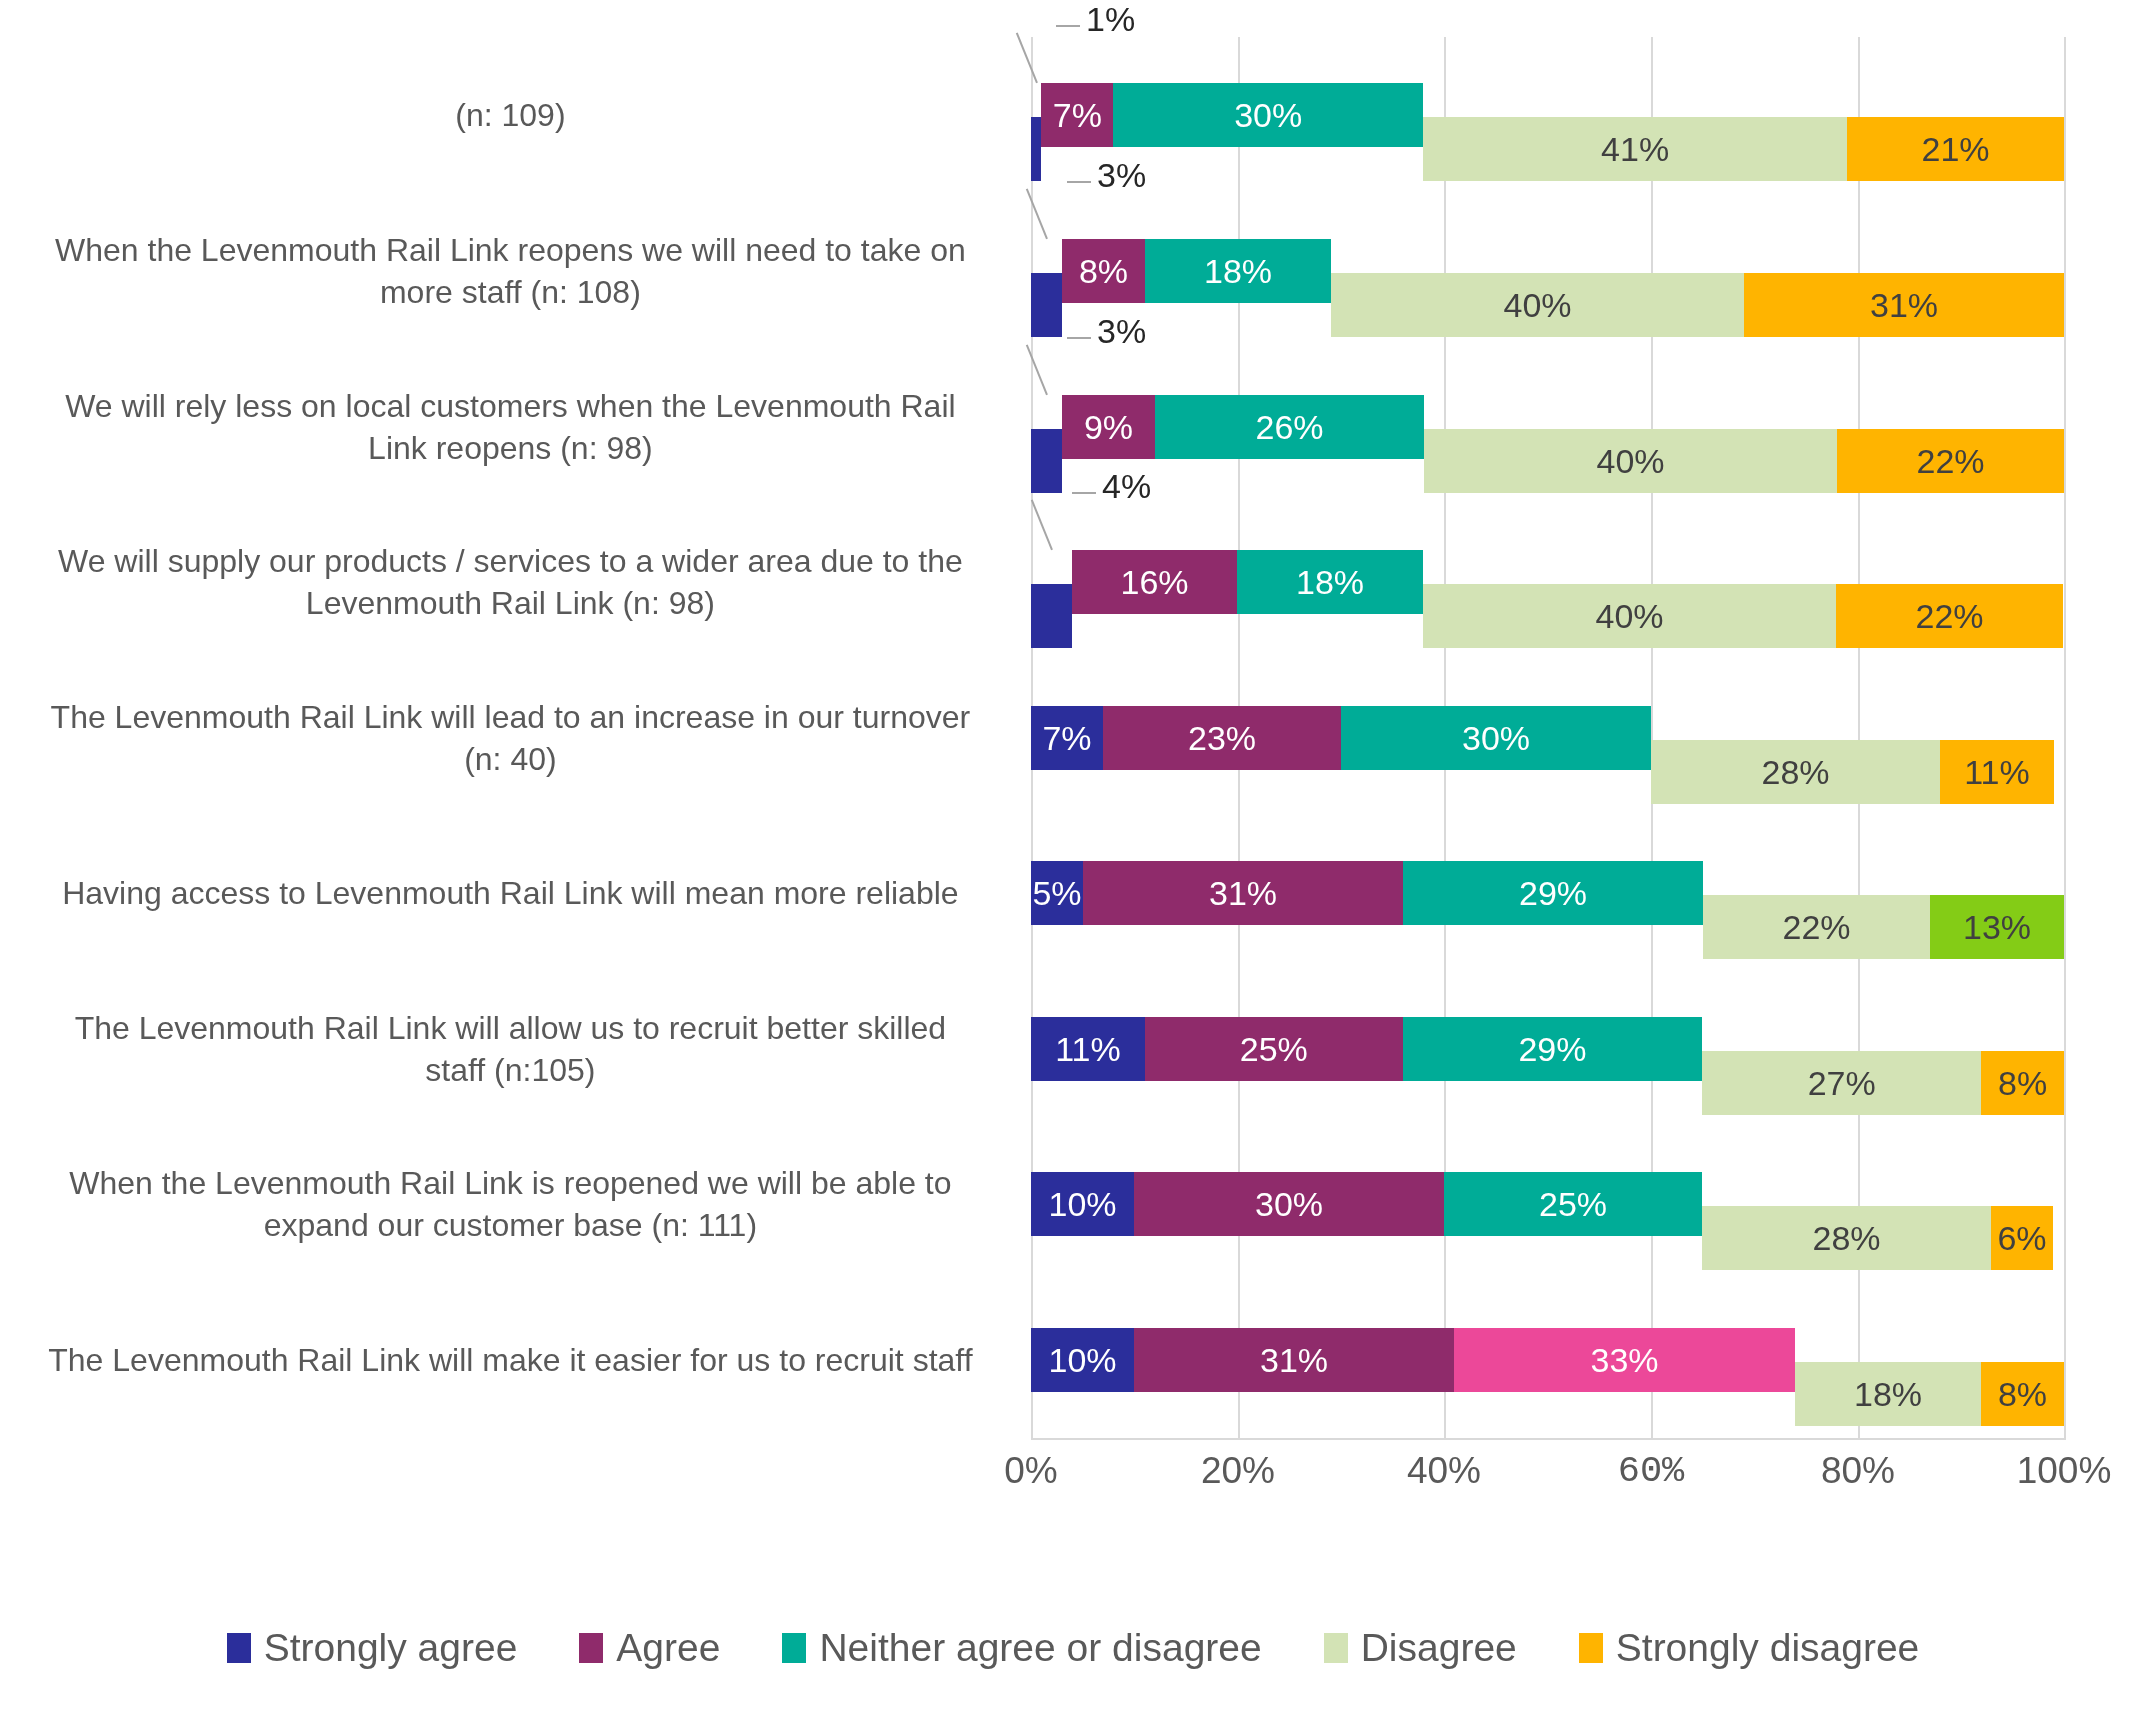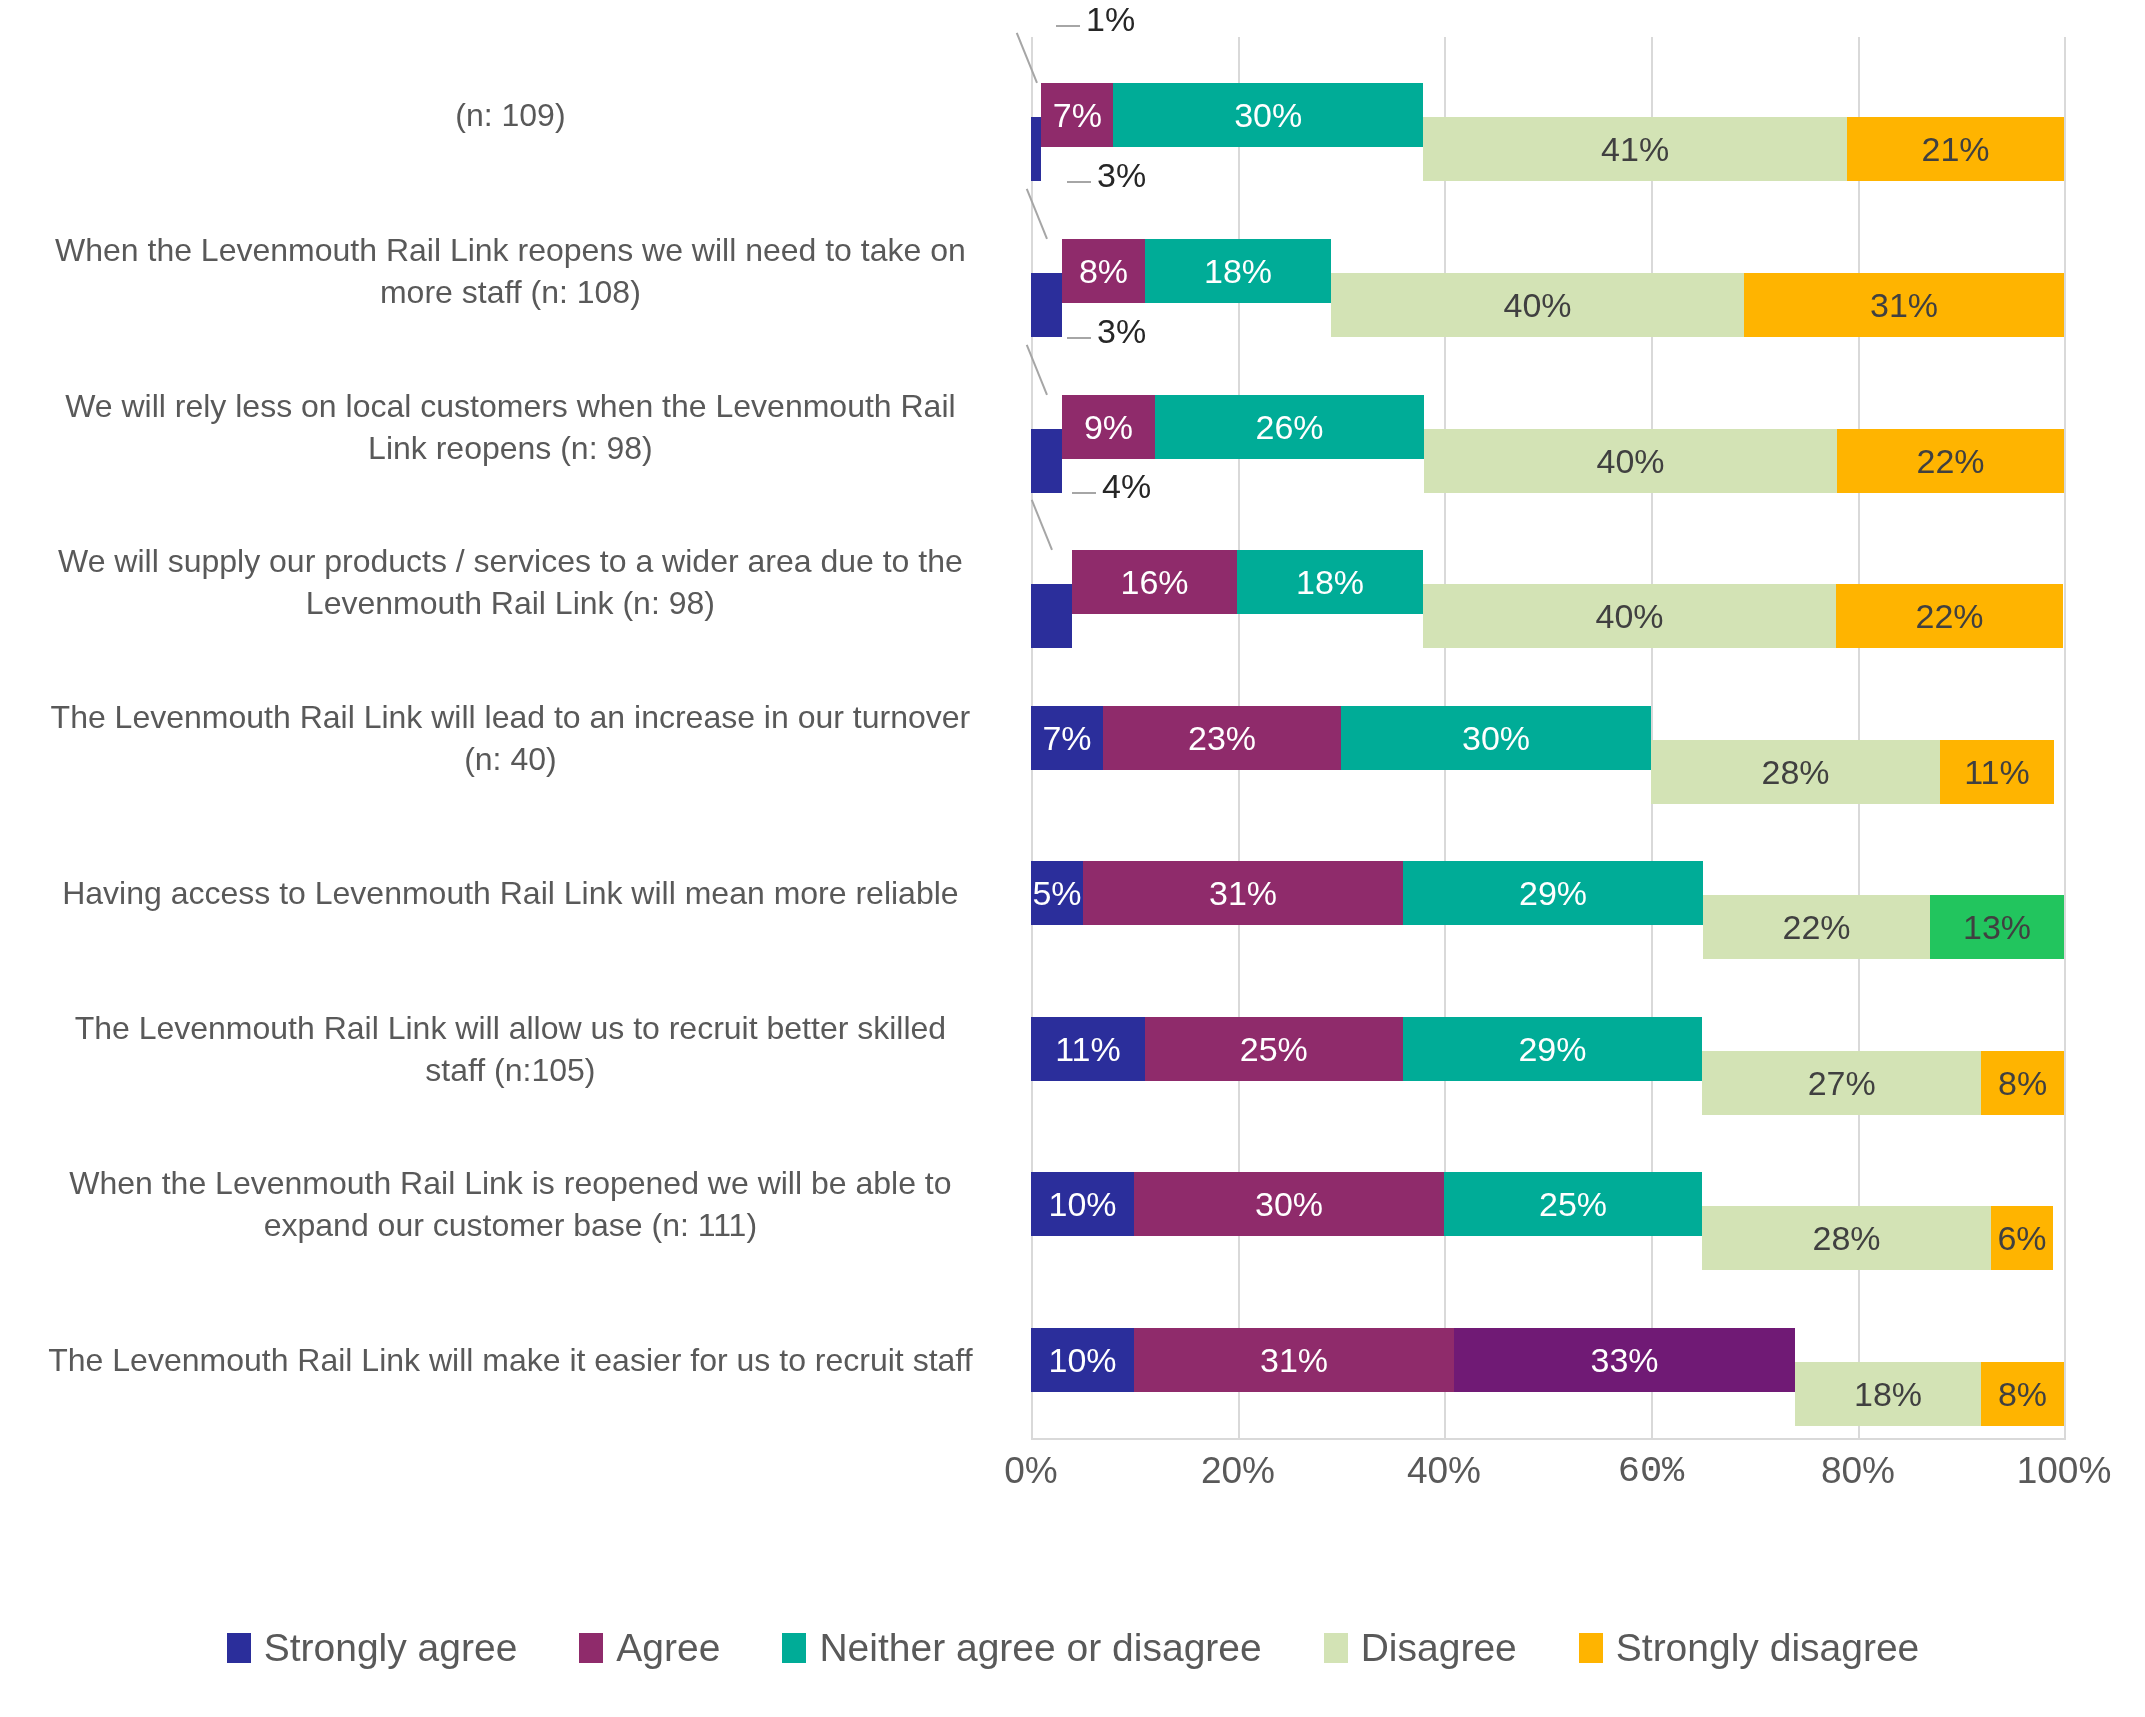--- a/index.html
+++ b/index.html
@@ -339,21 +339,21 @@
           </div>
           <div class="seg light-text" title="Agree 31%" style="width: 320px; background: rgb(143, 43, 107);">
             <span>31%</span>
           </div>
           <div class="seg light-text" title="Neither agree or disagree 29%" style="width: 300px; background: rgb(0, 172, 151);">
             <span>29%</span>
           </div>
           <div class="seg dark-text" title="Disagree 22%" style="width: 227px; background: rgb(211, 227, 181);">
             <span>22%</span>
           </div>
-          <div class="seg dark-text" title="Strongly disagree 13%" style="width: 134px; background: #22c55e;">
+          <div class="seg dark-text" title="Strongly disagree 13%" style="width: 134px; background: #84cc16;">
             <span>13%</span>
           </div>
         </div>
       </div>
       <div class="row" style="top: 971px;">
         <div class="cat-label">
           <div>
             <div>The Levenmouth Rail Link will allow us to recruit better skilled</div>
             <div>staff (n:105)</div>
           </div>
@@ -407,21 +407,21 @@
             <div>The Levenmouth Rail Link will make it easier for us to recruit staff</div>
           </div>
         </div>
         <div class="bar" style="width: 1033px;">
           <div class="seg light-text" title="Strongly agree 10%" style="width: 103px; background: rgb(43, 46, 155);">
             <span>10%</span>
           </div>
           <div class="seg light-text" title="Agree 31%" style="width: 320px; background: rgb(143, 43, 107);">
             <span>31%</span>
           </div>
-          <div class="seg light-text" title="Neither agree or disagree 33%" style="width: 341px; background: #701a75;">
+          <div class="seg light-text" title="Neither agree or disagree 33%" style="width: 341px; background: #ec4899;">
             <span>33%</span>
           </div>
           <div class="seg dark-text" title="Disagree 18%" style="width: 186px; background: rgb(211, 227, 181);">
             <span>18%</span>
           </div>
           <div class="seg dark-text" title="Strongly disagree 8%" style="width: 83px; background: rgb(255, 180, 0);">
             <span>8%</span>
           </div>
         </div>
       </div>

